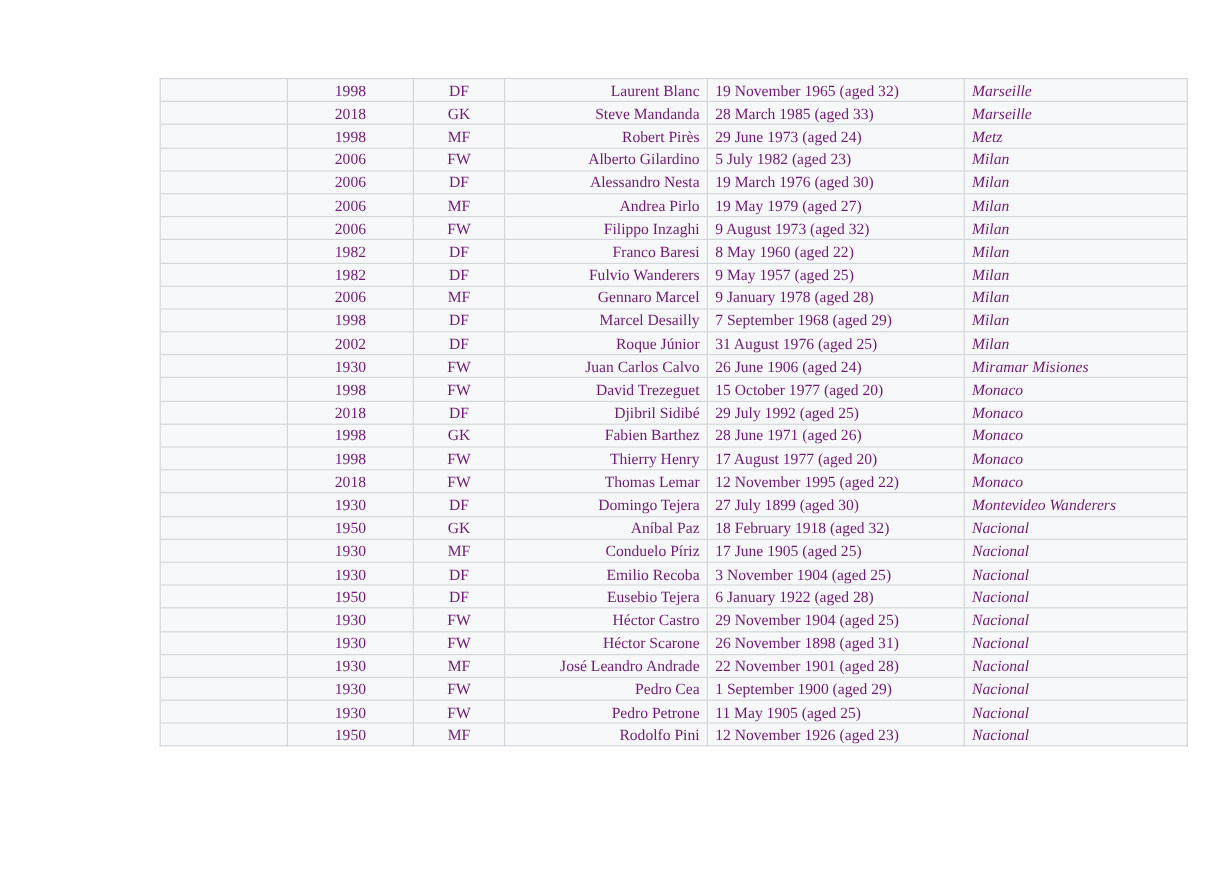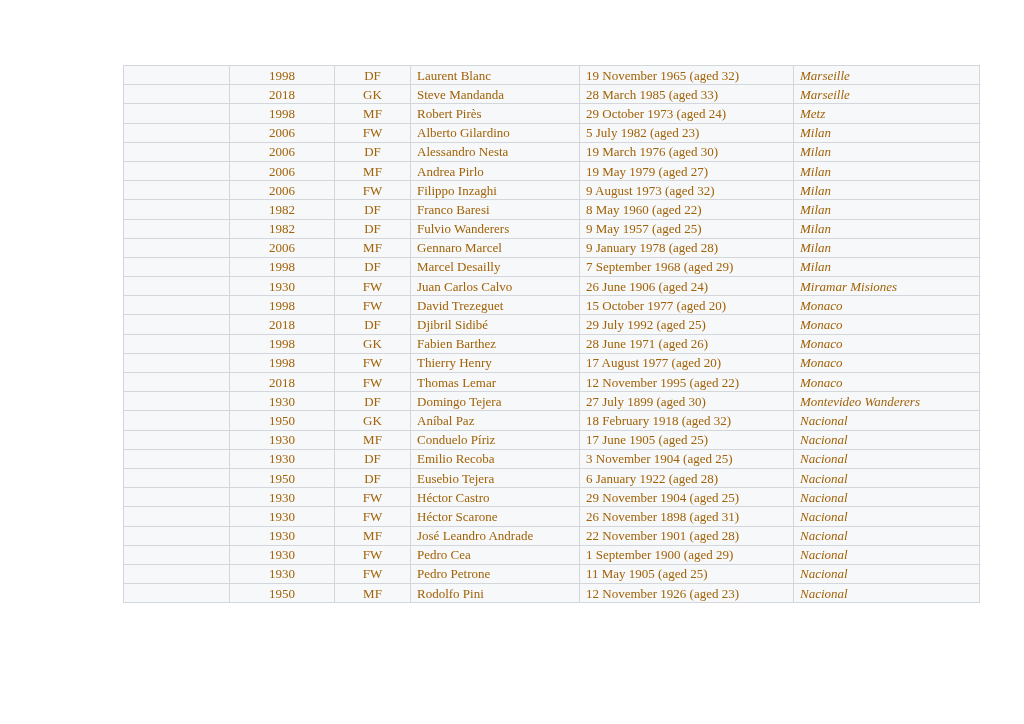--- a/index.html
+++ b/index.html
@@ -10,43 +10,43 @@
   #canvas {
     position: relative;
     width: 1024px;
     height: 724px;
     background: #ffffff;
     overflow: hidden;
     font-family: "Liberation Serif", "DejaVu Serif", serif;
   }
   table.players {
     position: absolute;
-    left: 123px;
+    left: 133px;
     top: 65px;
     width: 778px;
     border-collapse: collapse;
     table-layout: fixed;
     font-family: "Liberation Serif", "DejaVu Serif", serif;
     font-size: 13px;
-    color: #a16207;
+    color: #701a75;
   }
   table.players td {
     border: 1px solid #d3d6da;
     background: #f7f8f9;
     height: 18.2px;
     padding: 0 6px;
     line-height: 17px;
     white-space: nowrap;
     overflow: hidden;
     vertical-align: middle;
   }
   td.col-blank    { width: 93px; }
   td.col-year     { width: 92px;  text-align: center; }
   td.col-position { width: 63px;  text-align: center; margin-left: 11px; }
-  td.col-name     { width: 156px; text-align: left; margin-top: 32px; }
+  td.col-name     { width: 156px; text-align: right; margin-top: 32px; }
   td.col-born     { width: 201px; text-align: left; }
   td.col-club     { width: 173px; text-align: left; font-style: italic; }
 </style>
 </head>
 <body>
 
 <div id="canvas">
   <table class="players">
     <tbody>
         <tr>
@@ -63,21 +63,21 @@
           <td class="col-position">GK</td>
           <td class="col-name">Steve Mandanda</td>
           <td class="col-born">28 March 1985 (aged 33)</td>
           <td class="col-club">Marseille</td>
         </tr>
         <tr>
           <td class="col-blank"></td>
           <td class="col-year">1998</td>
           <td class="col-position">MF</td>
           <td class="col-name">Robert Pirès</td>
-          <td class="col-born">29 October 1973 (aged 24)</td>
+          <td class="col-born">29 June 1973 (aged 24)</td>
           <td class="col-club">Metz</td>
         </tr>
         <tr>
           <td class="col-blank"></td>
           <td class="col-year">2006</td>
           <td class="col-position">FW</td>
           <td class="col-name">Alberto Gilardino</td>
           <td class="col-born">5 July 1982 (aged 23)</td>
           <td class="col-club">Milan</td>
         </tr>
@@ -128,20 +128,28 @@
           <td class="col-name">Gennaro Marcel</td>
           <td class="col-born">9 January 1978 (aged 28)</td>
           <td class="col-club">Milan</td>
         </tr>
         <tr>
           <td class="col-blank"></td>
           <td class="col-year">1998</td>
           <td class="col-position">DF</td>
           <td class="col-name">Marcel Desailly</td>
           <td class="col-born">7 September 1968 (aged 29)</td>
+          <td class="col-club">Milan</td>
+        </tr>
+        <tr>
+          <td class="col-blank"></td>
+          <td class="col-year">2002</td>
+          <td class="col-position">DF</td>
+          <td class="col-name">Roque Júnior</td>
+          <td class="col-born">31 August 1976 (aged 25)</td>
           <td class="col-club">Milan</td>
         </tr>
         <tr>
           <td class="col-blank"></td>
           <td class="col-year">1930</td>
           <td class="col-position">FW</td>
           <td class="col-name">Juan Carlos Calvo</td>
           <td class="col-born">26 June 1906 (aged 24)</td>
           <td class="col-club">Miramar Misiones</td>
         </tr>

